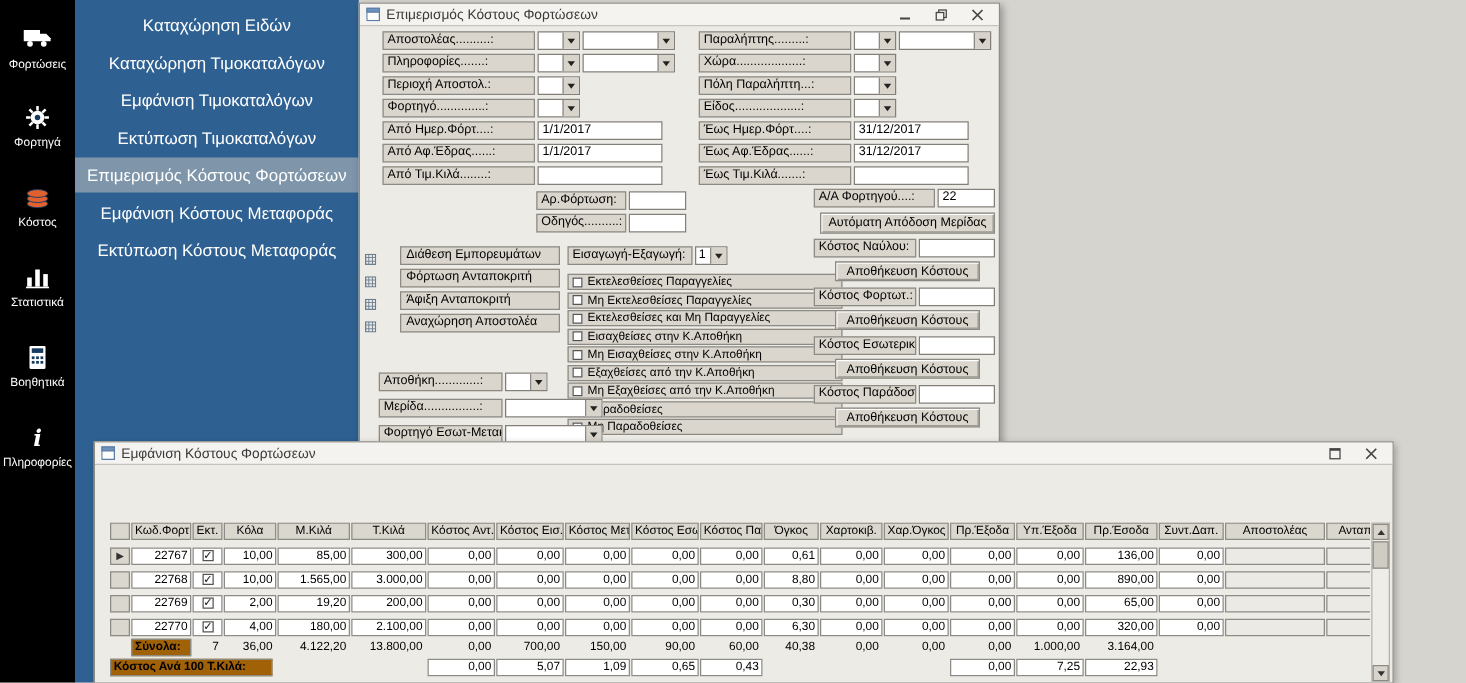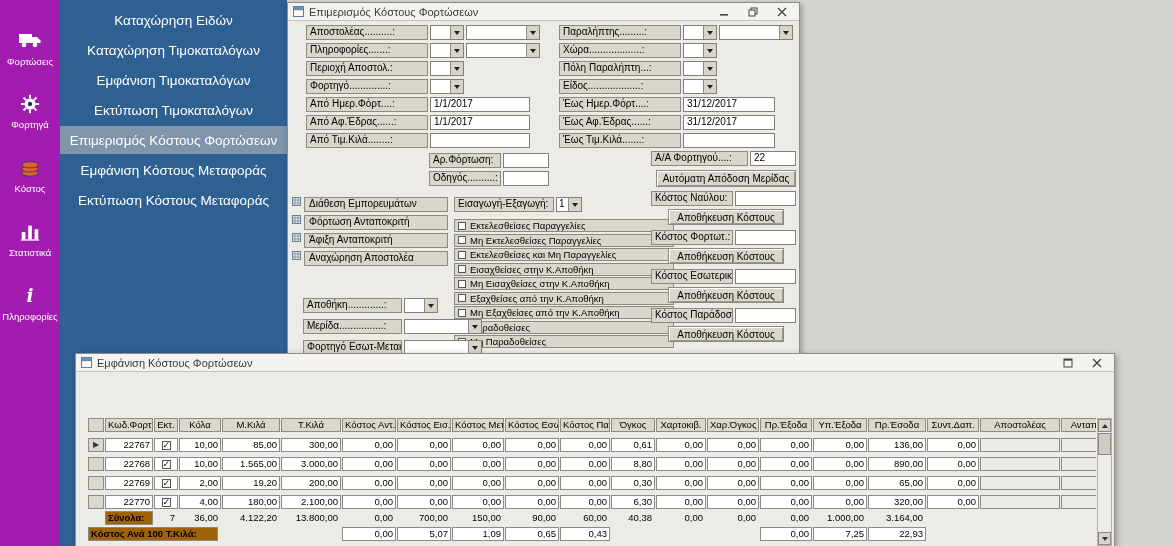--- a/index.html
+++ b/index.html
@@ -1,20 +1,20 @@
 <!DOCTYPE html>
 <html><head>
 <meta charset="utf-8">
 <style>
   *{box-sizing:border-box;margin:0;padding:0}
   html,body{width:1173px;height:546px;overflow:hidden;background:#d6d4cf;
     font-family:"Liberation Sans","DejaVu Sans",sans-serif;-webkit-font-smoothing:antialiased}
 
   
-  .sidebar{position:absolute;left:0;top:0;width:60px;height:546px;background:#a21caf;z-index:1;padding-top:16px}
+  .sidebar{position:absolute;left:0;top:0;width:60px;height:546px;background:#000000;z-index:1;padding-top:6px}
   .side-item{height:62px;margin-bottom:2px;display:flex;flex-direction:column;align-items:center;justify-content:center;gap:4px;color:#fff;cursor:default}
   .side-item .lbl{font-size:9.5px;white-space:nowrap}
 
   
   .menu{position:absolute;left:60px;top:0;width:227px;height:546px;background:#2e6191;z-index:1;padding-top:4px}
   .menu-item{height:28px;margin:2px 0;display:flex;align-items:center;justify-content:center;font-size:13.5px;color:#fff;white-space:nowrap;cursor:default}
   .menu-item.selected{background:#7e95aa}
 
   .workspace{position:absolute;left:287px;top:0;width:886px;height:546px;background:#d6d4cf;z-index:0}
 
@@ -29,21 +29,21 @@
   
   .flabel{position:absolute;height:15px;background:#dad6cd;border:1px solid #8c8a84;font-size:10px;line-height:12px;padding:0 3px;white-space:nowrap;overflow:hidden;color:#000}
   .tinput{position:absolute;height:15px;background:#fff;border:1px solid #827f79;font-size:10px;line-height:12px;padding:0 3px;white-space:nowrap;overflow:hidden}
   .combo{position:absolute;height:15px;background:#fff;border:1px solid #827f79;display:flex}
   .cfield{flex:1;font-size:10px;line-height:12px;padding:0 2px;overflow:hidden}
   .cbtn{width:13px;background:#d8d4cb;border-left:1px solid #8c8a84;display:flex;align-items:center;justify-content:center;flex:none}
   .tri{width:0;height:0;border-left:3px solid transparent;border-right:3px solid transparent;border-top:4px solid #222}
   .pbtn{position:absolute;height:16px;background:#dad6cd;border:1px solid #8c8a84;box-shadow:inset 1px 1px 0 #fff,inset -1px -1px 0 #9b988f;font-size:10px;display:flex;align-items:center;justify-content:center;white-space:nowrap;overflow:hidden;cursor:default}
 
   .statgroup{position:absolute;left:4px;top:194px;width:156px}
-  .statrow{display:flex;align-items:flex-start;gap:3px;height:15px;margin-bottom:3px}
+  .statrow{display:flex;align-items:flex-end;gap:19px;height:15px;margin-bottom:3px}
   .sbar{flex:1;height:15px;background:#dad6cd;border:1px solid #8c8a84;font-size:10px;line-height:12px;padding:0 4px;white-space:nowrap;overflow:hidden}
 
   .chkgroup{position:absolute;left:166px;top:216px;width:220px}
   .chkrow{height:13px;margin-bottom:1.5px;background:#dad6cd;border:1px solid #8c8a84;display:flex;align-items:center;gap:4px;padding:0 3px;font-size:9.5px;white-space:nowrap;overflow:hidden}
   .chkbox{width:8px;height:8px;background:#fff;border:1px solid #555;flex:none}
 
   
   .banner{position:absolute;left:140px;top:32px;width:415px;height:22px;background:#d7d3ca;
     border:2px solid;border-color:#f6f5f2 #8e8c86 #8e8c86 #f6f5f2;display:flex;align-items:center;justify-content:center;
     font-weight:bold;font-size:13.5px;color:#571f1c;word-spacing:10px;white-space:nowrap;overflow:hidden}
@@ -125,20 +125,35 @@
     <svg width="22" height="22" viewBox="0 0 24 24">
         <rect x="3" y="12" width="4" height="8" fill="#fff"></rect>
         <rect x="10" y="5" width="4" height="15" fill="#fff"></rect>
         <rect x="17" y="9" width="4" height="11" fill="#fff"></rect>
         <rect x="2" y="20" width="20" height="1.4" fill="#fff"></rect>
       </svg>
     <span class="lbl">Στατιστικά</span>
   </div>
   <div class="side-item">
     <svg width="22" height="22" viewBox="0 0 24 24">
+        <rect x="5" y="2" width="14" height="20" rx="1" fill="#fff"></rect>
+        <rect x="7" y="4" width="10" height="4" fill="#173a5f"></rect>
+        <g fill="#173a5f">
+          <rect x="7" y="11" width="2.4" height="2.4"></rect>
+          <rect x="10.8" y="11" width="2.4" height="2.4"></rect>
+          <rect x="14.6" y="11" width="2.4" height="2.4"></rect>
+          <rect x="7" y="15" width="2.4" height="2.4"></rect>
+          <rect x="10.8" y="15" width="2.4" height="2.4"></rect>
+          <rect x="14.6" y="15" width="2.4" height="2.4"></rect>
+        </g>
+      </svg>
+    <span class="lbl">Βοηθητικά</span>
+  </div>
+  <div class="side-item">
+    <svg width="22" height="22" viewBox="0 0 24 24">
         <text x="12" y="19" text-anchor="middle" font-family="DejaVu Serif, serif" font-style="italic" font-weight="bold" font-size="20" fill="#fff">i</text>
       </svg>
     <span class="lbl">Πληροφορίες</span>
   </div>
 </div>
 
 <div class="menu">
 
     <div class="menu-item">Καταχώρηση Ειδών</div>
 

